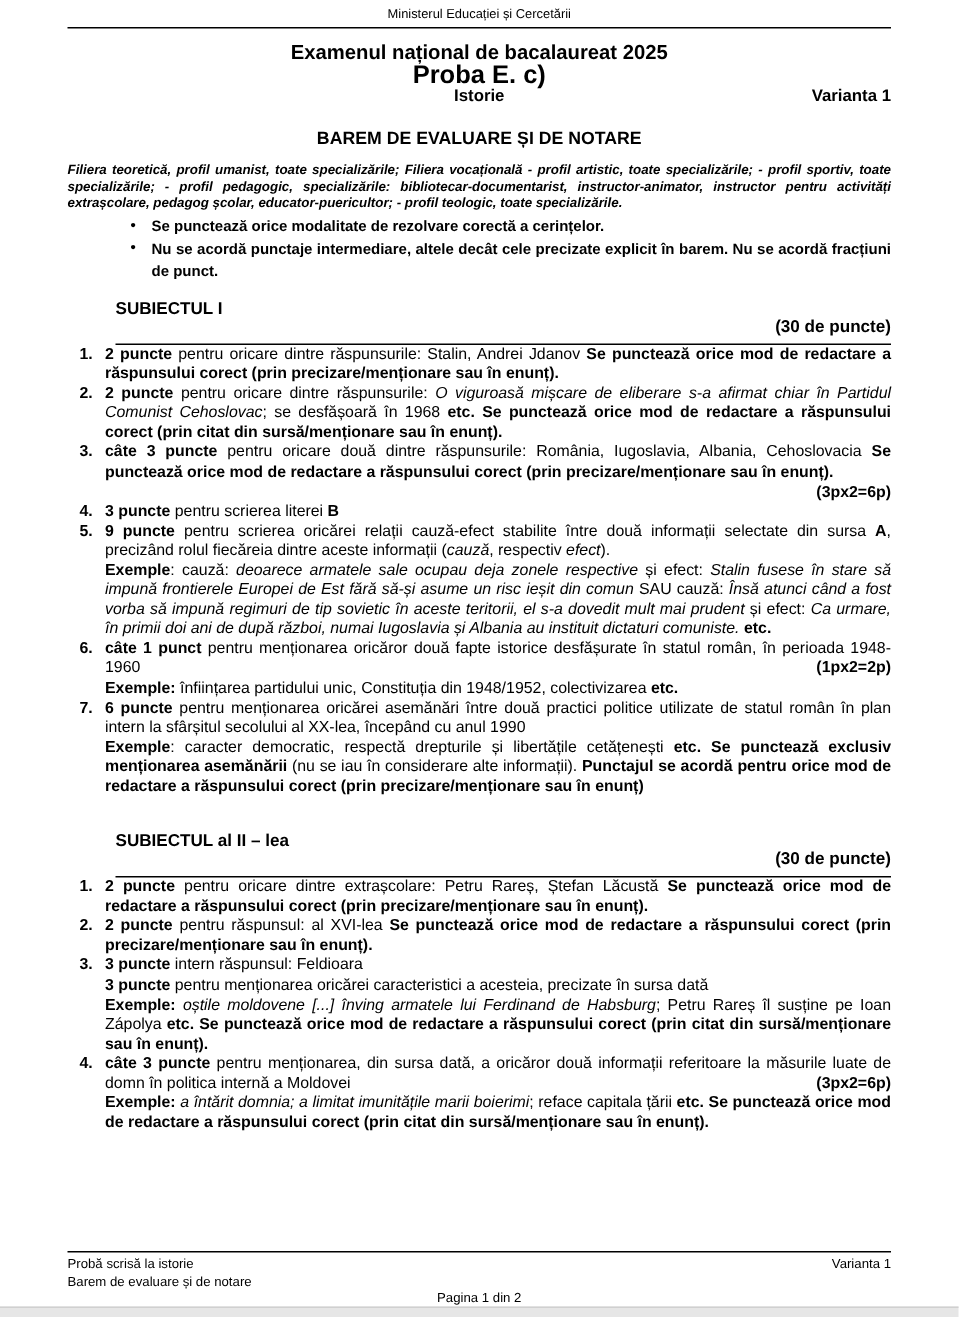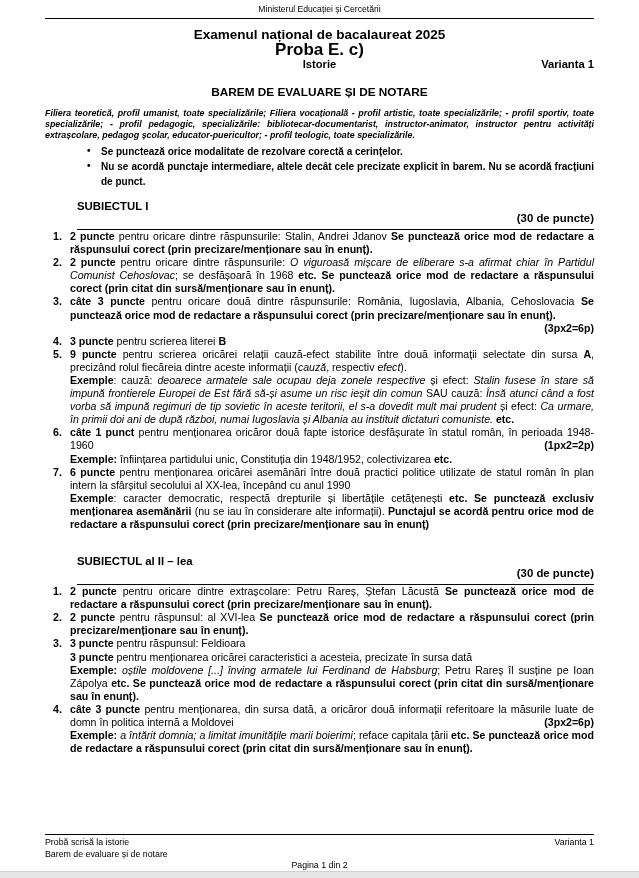--- a/index.html
+++ b/index.html
@@ -278,21 +278,21 @@
       <b>2 puncte</b><span> pentru oricare dintre extrașcolare: Petru Rareș, Ștefan Lăcustă </span><b>Se punctează orice mod de redactare a răspunsului corect (prin precizare/menționare sau în enunț).</b>
     </li>
 
     <li>
       <span class="num">2.</span>
       <b>2 puncte</b><span> pentru răspunsul: al XVI-lea </span><b>Se punctează orice mod de redactare a răspunsului corect (prin precizare/menționare sau în enunț).</b>
     </li>
 
     <li>
       <span class="num">3.</span>
-      <b>3 puncte</b><span> pentru răspunsul: Feldioara</span>
+      <b>3 puncte</b><span> intern răspunsul: Feldioara</span>
       <span class="ln"><b>3 puncte</b><span> pentru menționarea oricărei caracteristici a acesteia, precizate în sursa dată</span></span>
       <span class="ln"><b>Exemple:</b><i> oștile moldovene [...] înving armatele lui Ferdinand de Habsburg</i><span>; Petru Rareș îl susține pe Ioan Zápolya </span><b>etc. Se punctează orice mod de redactare a răspunsului corect (prin citat din sursă/menționare sau în enunț).</b></span>
     </li>
 
     <li>
       <span class="num">4.</span>
       <b>câte 3 puncte</b><span> pentru menționarea, din sursa dată, a oricăror două informații referitoare la măsurile luate de domn în politica internă a Moldovei</span><span class="tr">(3px2=6p)</span>
       <div class="clear"></div>
       <span class="ln"><b>Exemple:</b><i> a întărit domnia; a limitat imunitățile marii boierimi</i><span>; reface capitala țării </span><b>etc. Se punctează orice mod de redactare a răspunsului corect (prin citat din sursă/menționare sau în enunț).</b></span>
     </li>

